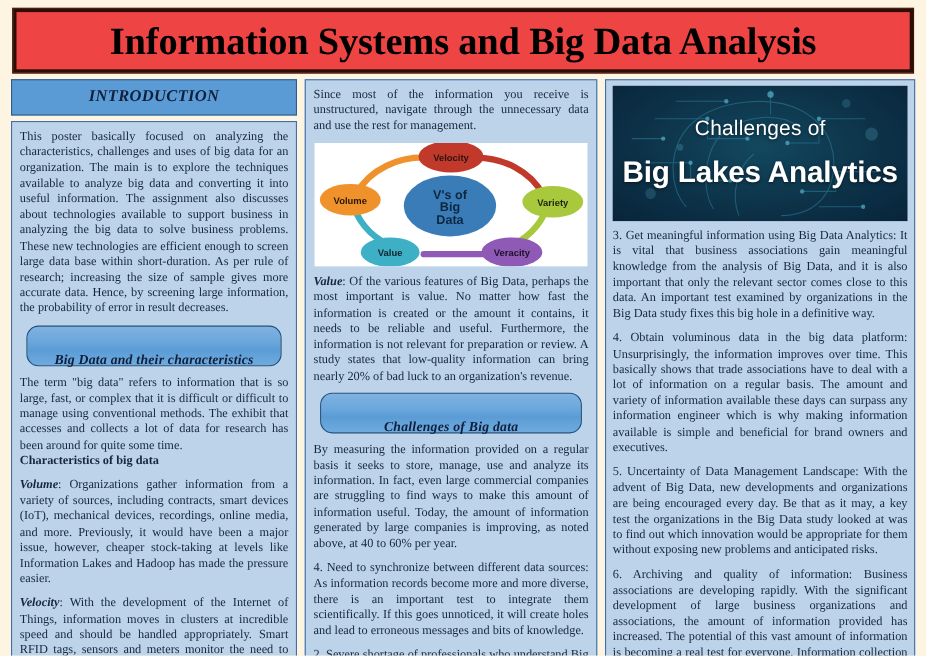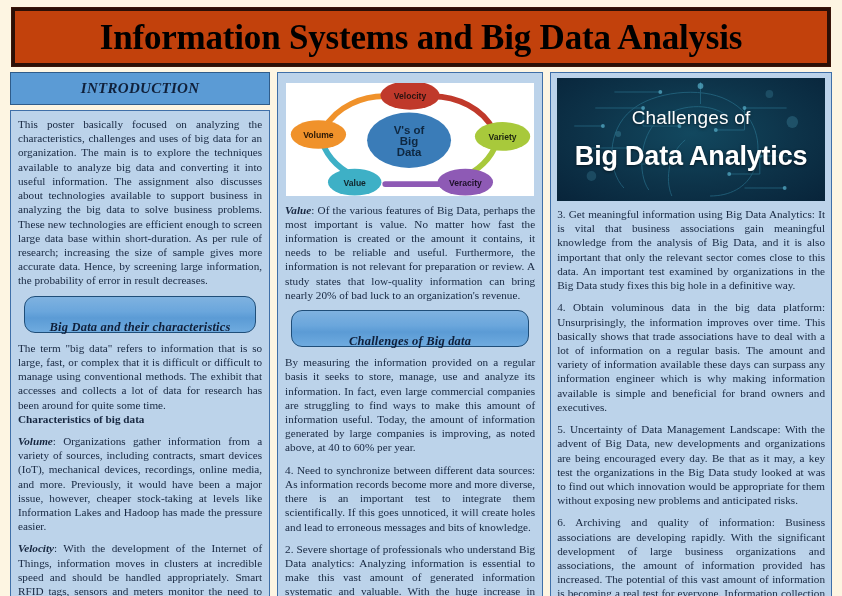--- a/index.html
+++ b/index.html
@@ -21,21 +21,21 @@
     height: 596px;
     box-sizing: border-box;
     background: #fdf5e2;
     padding: 6px 6px 4px 6px;
   }
 
   
   .title-banner {
     height: 52px;
     margin: 2px 6px 6px 6px;
-    background: #c2410c;
+    background: #ef4444;
     border: 3px solid #2b0f06;
     box-shadow: 0 0 0 1px #3a1508;
     display: flex;
     align-items: center;
     justify-content: center;
     overflow: hidden;
   }
   .title-text {
     font-family: "Liberation Serif", "DejaVu Serif", serif;
     font-weight: bold;
@@ -187,20 +187,21 @@
 
         <p class="body"><span class="term">Velocity</span><span>: With the development of the Internet of Things, information moves in clusters at incredible speed and should be handled appropriately. Smart RFID tags, sensors and meters monitor the need to closely and continuously manage these floods of information.</span></p>
 
       </div>
 
     </div>
 
     <div class="col col-mid">
       <div class="panel">
 
+        <p class="body">Since most of the information you receive is unstructured, navigate through the unnecessary data and use the rest for management.</p>
 
         <div class="figure-wrap">
           <svg viewBox="0 0 260 118" xmlns="http://www.w3.org/2000/svg">
             <rect x="0" y="0" width="260" height="118" fill="#ffffff"></rect>
 
             <g fill="none" stroke-linecap="round" stroke-width="6">
               <path d="M 40 48 A 70 58 0 0 1 110 14" stroke="#f0922b"></path>
               <path d="M 150 14 A 70 58 0 0 1 218 50" stroke="#c0392b"></path>
               <path d="M 221 62 A 70 58 0 0 1 182 100" stroke="#a8c93b"></path>
               <path d="M 160 106 L 104 106" stroke="#8e5ab5"></path>
@@ -276,21 +277,21 @@
               <circle cx="238" cy="110" r="2"></circle>
                 <circle cx="108" cy="14" r="2"></circle>
               <circle cx="246" cy="44" r="6" opacity="0.35"></circle>
               <circle cx="36" cy="98" r="5" opacity="0.3"></circle>
               <circle cx="222" cy="16" r="4" opacity="0.3"></circle>
               <circle cx="64" cy="56" r="3" opacity="0.4"></circle>
             </g>
           </svg>
           <div class="hero-text">
             <div class="hero-line1">Challenges of</div>
-            <div class="hero-line2">Big Data Analytics</div>
+            <div class="hero-line2">Big Lakes Analytics</div>
           </div>
         </div>
 
         <p class="body">3. Get meaningful information using Big Data Analytics: It is vital that business associations gain meaningful knowledge from the analysis of Big Data, and it is also important that only the relevant sector comes close to this data. An important test examined by organizations in the Big Data study fixes this big hole in a definitive way.</p>
         <p class="body">4. Obtain voluminous data in the big data platform: Unsurprisingly, the information improves over time. This basically shows that trade associations have to deal with a lot of information on a regular basis. The amount and variety of information available these days can surpass any information engineer which is why making information available is simple and beneficial for brand owners and executives.</p>
         <p class="body">5. Uncertainty of Data Management Landscape: With the advent of Big Data, new developments and organizations are being encouraged every day. Be that as it may, a key test the organizations in the Big Data study looked at was to find out which innovation would be appropriate for them without exposing new problems and anticipated risks.</p>
         <p class="body">6. Archiving and quality of information: Business associations are developing rapidly. With the significant development of large business organizations and associations, the amount of information provided has increased. The potential of this vast amount of information is becoming a real test for everyone. Information collection options such as information lakes / warehouses are typically used to collect and store large amounts of unstructured and organized information in its local configuration.</p>
 
       </div>
     </div>

